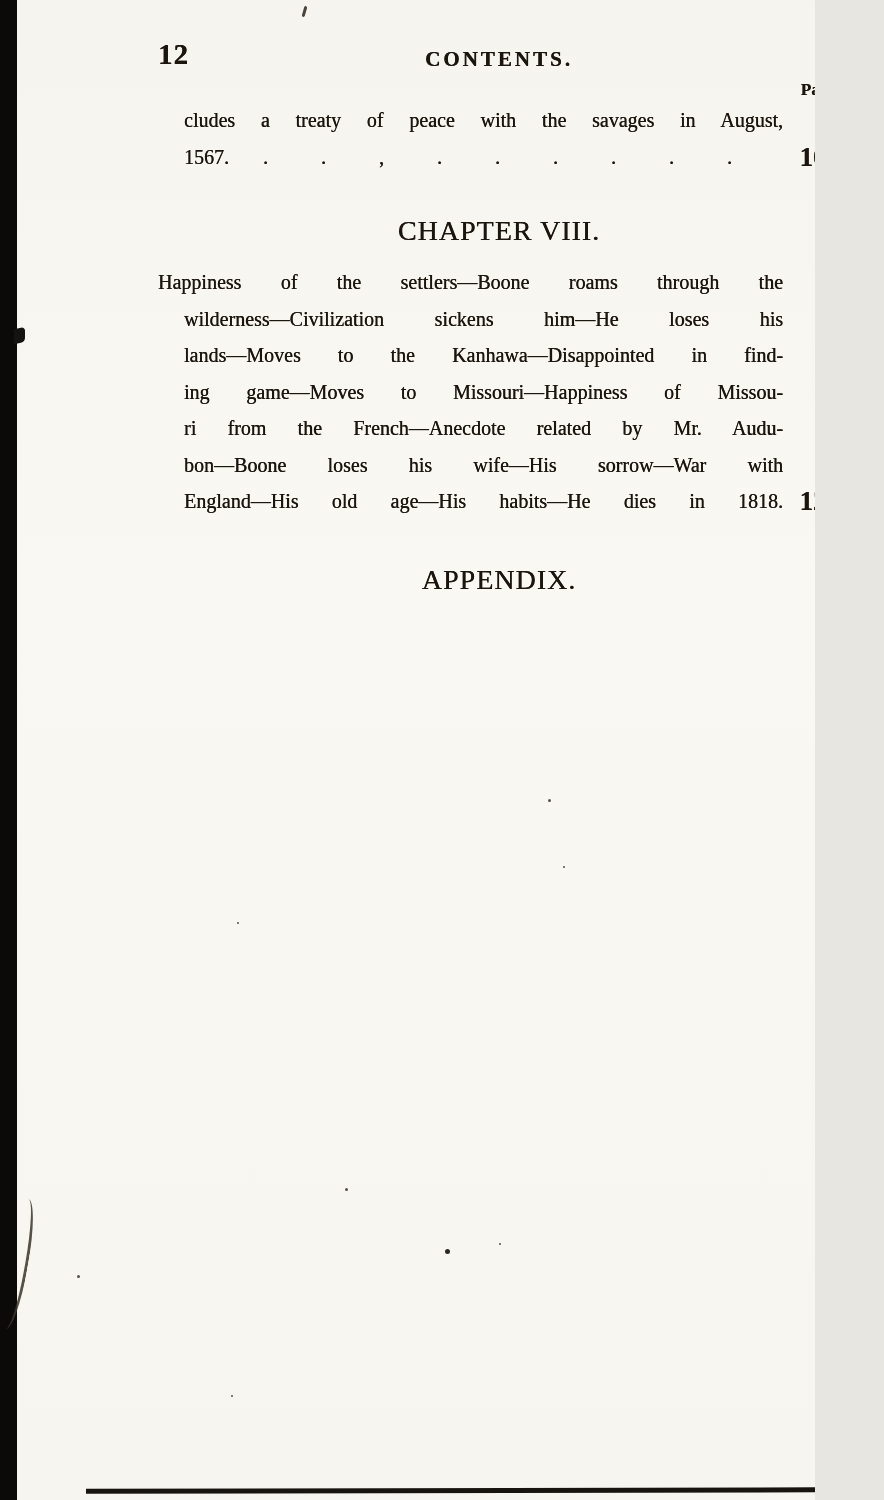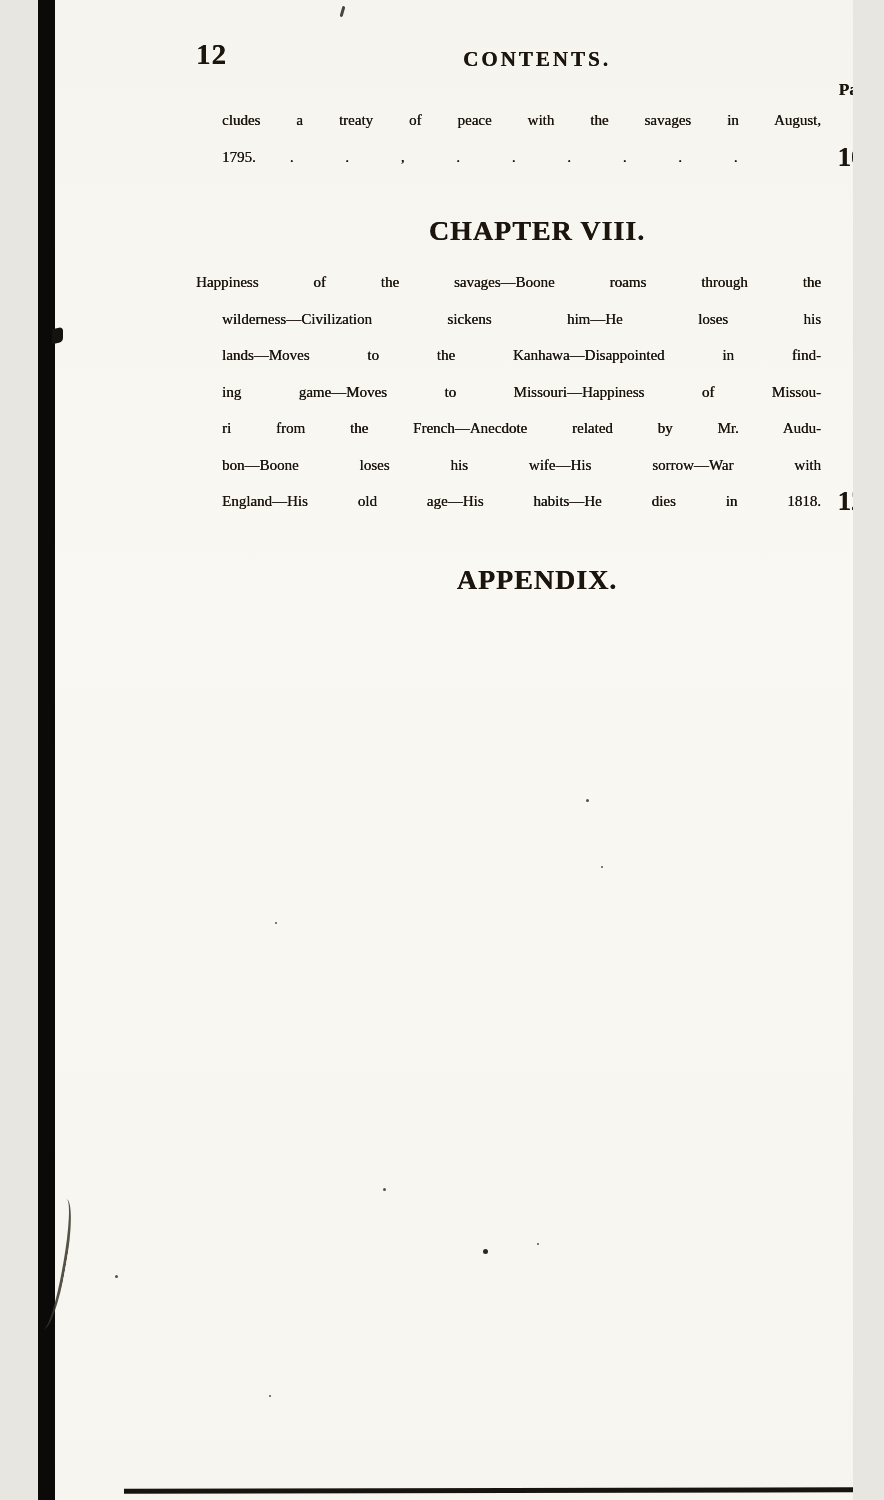--- a/index.html
+++ b/index.html
@@ -7,21 +7,20 @@
     width: 884px; height: 1500px;
     background: #e8e6e0;
     font-family: "Liberation Serif", serif;
   }
   .page {
     position: relative;
     width: 815px; height: 1500px;
     background: linear-gradient(#f6f4ee, #faf8f2 40%, #f7f5ef);
     color: #1b150e;
     overflow: hidden;
-    margin-left: 38px;
   }
 
   
   .edge-bar-left {
     position: absolute; left: 0; top: 0;
     width: 17px; height: 1500px;
     background: #0b0a08;
   }
   .edge-notch {
     position: absolute; left: 14px; top: 328px;
@@ -80,42 +79,42 @@
   }
   .page-col-label {
     text-align: right;
     font-size: 17px; font-weight: bold;
     margin: 0 0 2px 0;
   }
 
   .entry { display: flex; }
   .entry-text {
     width: 625px;
-    font-size: 15px;
+    font-size: 20px;
     line-height: 36.5px;
   }
   .entry-page {
     flex: 1;
     display: flex; align-items: flex-end; justify-content: flex-end;
     font-size: 27px; font-weight: bold;
     line-height: 36.5px;
   }
   .line { text-align: justify; }
   .line.just { text-align-last: justify; }
   .indent .line { padding-left: 26px; }
   .hang .line { padding-left: 26px; }
   .hang .line:first-child { padding-left: 0; }
   .dotline { display: flex; text-align: left; }
   .dots { margin-left: 34px; word-spacing: 48px; white-space: nowrap; }
   .dots.wide { margin-left: 38px; word-spacing: 72px; }
 
   .chapter-heading {
     margin: 40px 0 17px 0;
     text-align: center;
-    font-size: 28px; font-weight: 700;
+    font-size: 28px; font-weight: 400;
     letter-spacing: 1px;
   }
   .chapter-heading.second { margin: 44px 0 19px 0; }
 </style>
 </head>
 <body>
 
 <div class="page">
 
   <div class="edge-bar-left"></div>
@@ -139,32 +138,32 @@
       <span class="pagenum">12</span>
       <span class="running-head">CONTENTS.</span>
     </div>
 
     <div class="page-col-label">Page.</div>
 
     <div class="entry indent">
       <div class="entry-text">
         <div class="line just">cludes a treaty of peace with the savages in August,</div>
         <div class="line dotline">
-          <span>1795.</span>
+          <span>1567.</span>
           <span class="dots">. . , . . . . . .</span>
         </div>
       </div>
       <div class="entry-page">109</div>
     </div>
 
     <h2 class="chapter-heading">CHAPTER VIII.</h2>
 
     <div class="entry hang">
       <div class="entry-text">
-        <div class="line just">Happiness of the savages—Boone roams through the</div>
+        <div class="line just">Happiness of the settlers—Boone roams through the</div>
         <div class="line just">wilderness—Civilization sickens him—He loses his</div>
         <div class="line just">lands—Moves to the Kanhawa—Disappointed in find-</div>
         <div class="line just">ing game—Moves to Missouri—Happiness of  Missou-</div>
         <div class="line just">ri from the French—Anecdote related by Mr. Audu-</div>
         <div class="line just">bon—Boone loses his wife—His sorrow—War with</div>
         <div class="line just">England—His old age—His habits—He dies in 1818.</div>
       </div>
       <div class="entry-page">127</div>
     </div>
 

